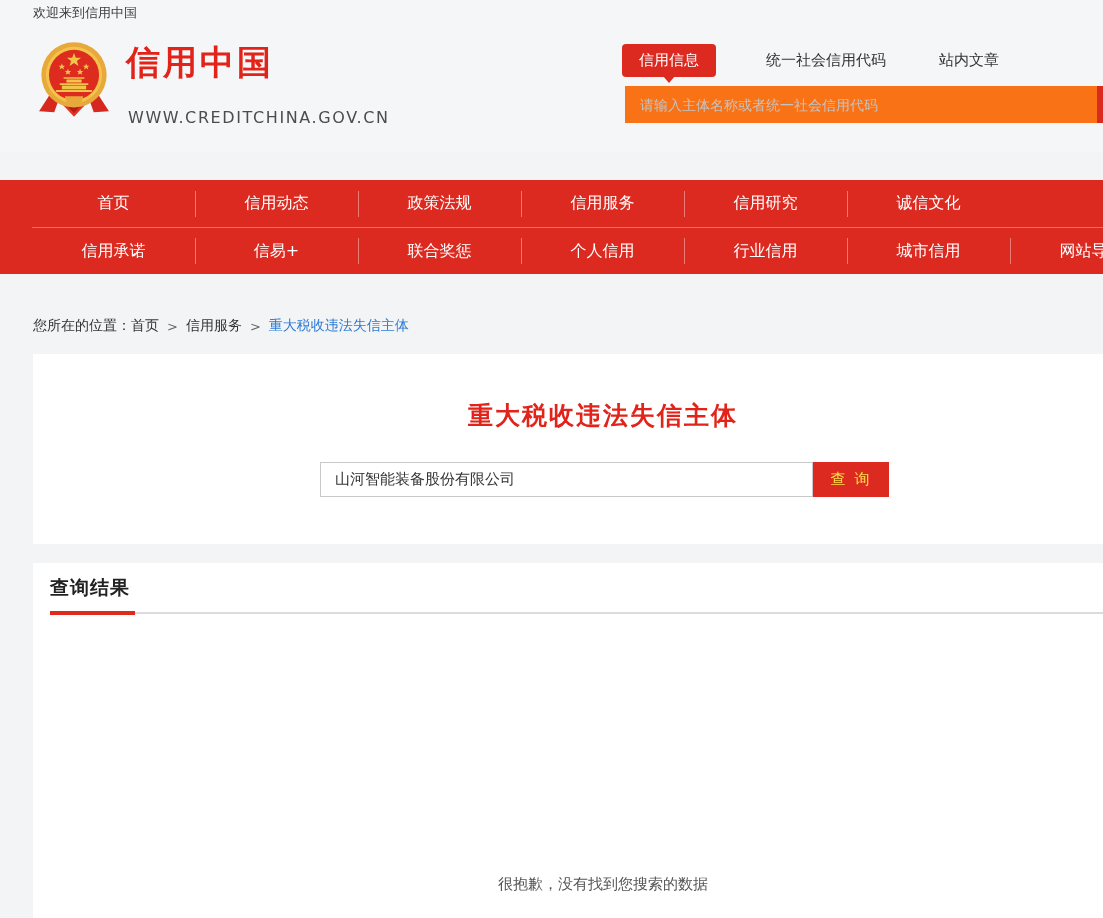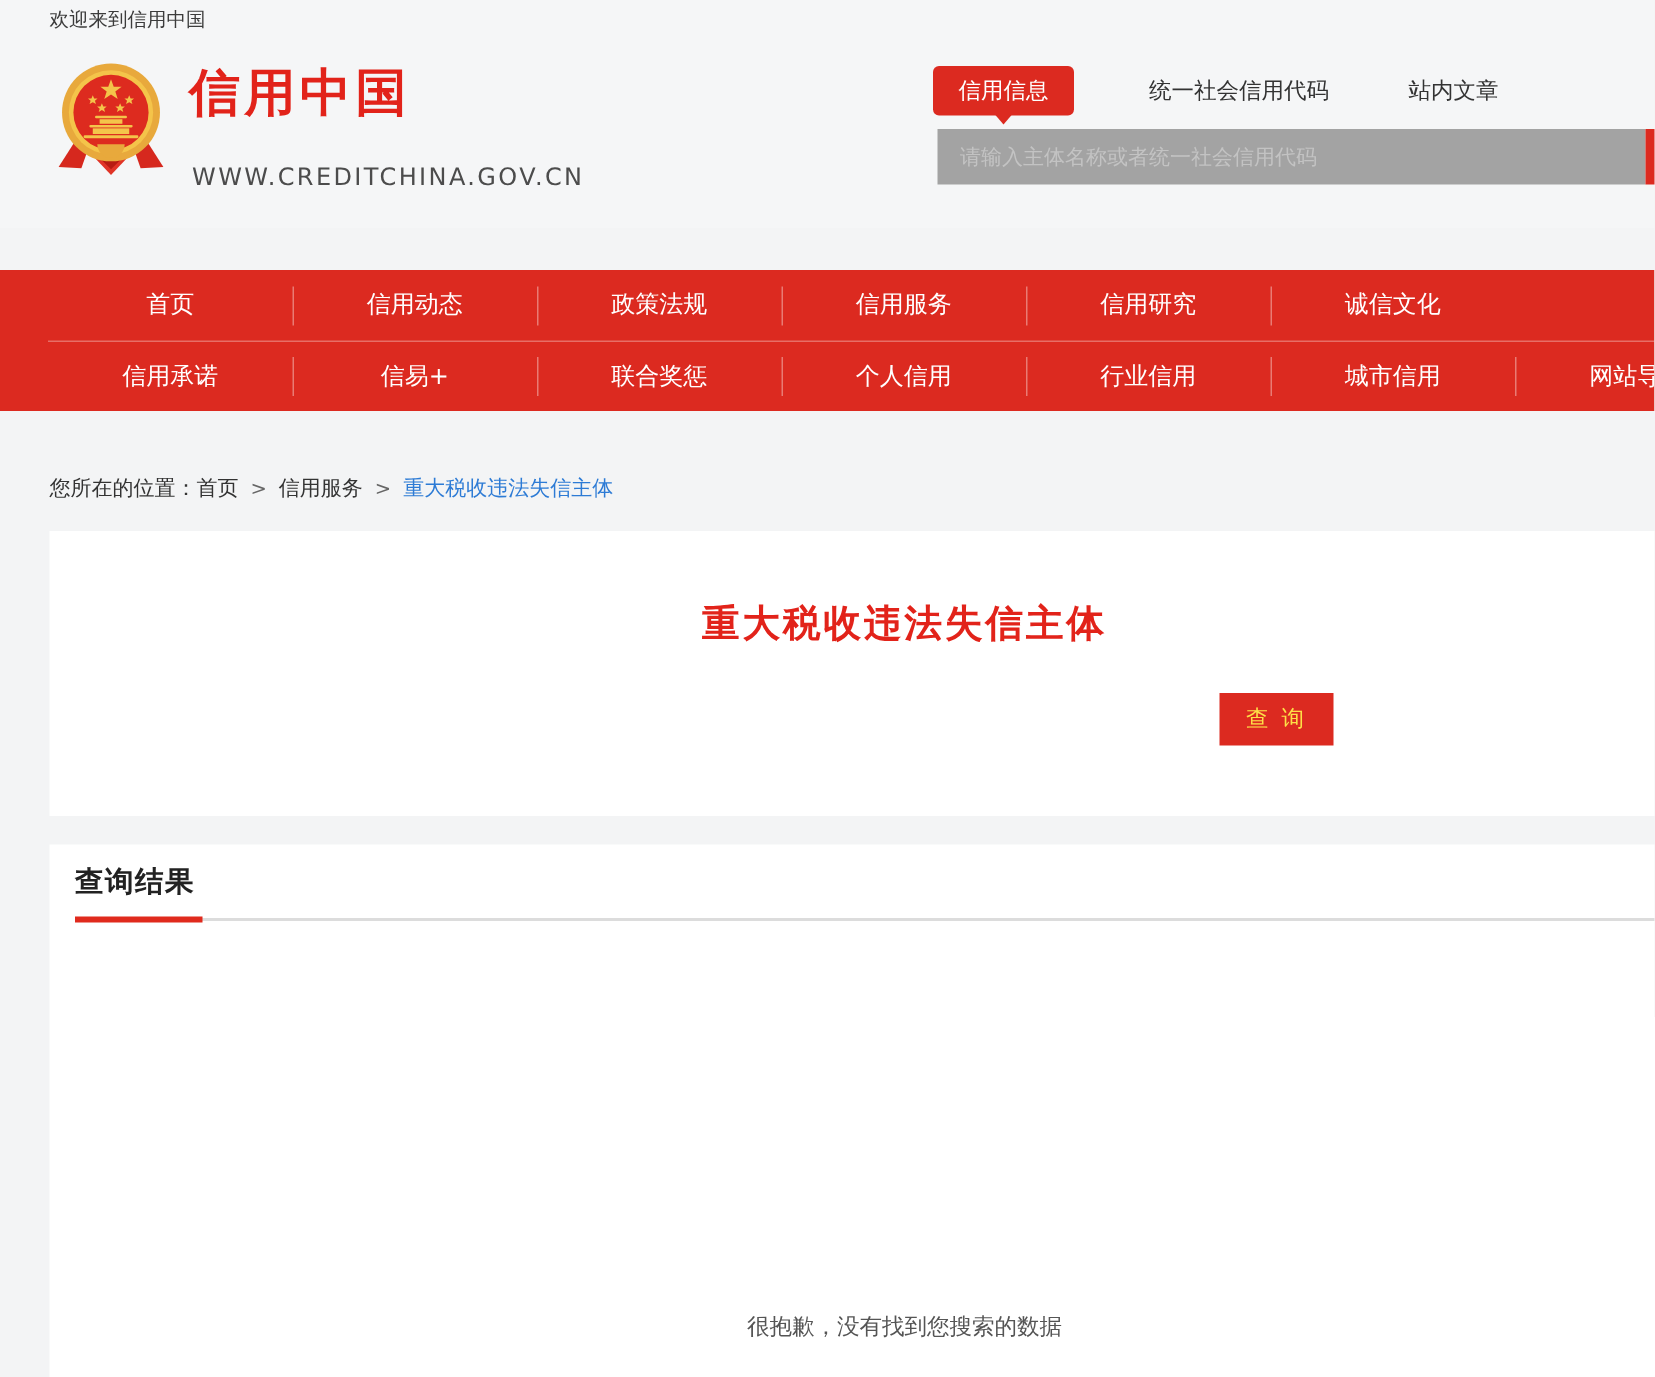--- a/index.html
+++ b/index.html
@@ -36,21 +36,21 @@
     padding:7px 17px;position:relative;margin-top:0;
   }
   .htab.active + .htab{margin-left:50px;}
   .htab.active::after{
     content:"";position:absolute;left:50%;bottom:-6px;margin-left:-6px;
     border-left:6px solid transparent;border-right:6px solid transparent;
     border-top:7px solid var(--brand-red);
   }
   .hsearch-input{
     position:absolute;left:625px;top:86px;width:472px;height:37px;
-    border:none;background:#a3a3a3;padding:0 15px;font-size:14px;color:#333;outline:none;
+    border:none;background:#f97316;padding:0 15px;font-size:14px;color:#333;outline:none;
     font-family:inherit;
   }
   .hsearch-input::placeholder{color:var(--placeholder);}
   .hsearch-btn{
     position:absolute;left:1097px;top:86px;width:75px;height:37px;
     background:var(--brand-red);border:none;cursor:pointer;
   }
 
   
   .nav{position:absolute;left:0;top:180px;width:1103px;height:94px;background:var(--brand-red);overflow:hidden;}
@@ -175,20 +175,21 @@
       </div>
   </div>
 </div>
 
 <div class="breadcrumb">
   <span>您所在的位置：</span><span><span class="crumb">首页</span><span class="crumb-sep">&gt;</span><span class="crumb">信用服务</span><span class="crumb-sep">&gt;</span><span class="crumb current">重大税收违法失信主体</span></span>
 </div>
 
 <div class="box1">
   <div class="page-title">重大税收违法失信主体</div>
+  <input class="q-input" type="text" value="山河智能装备股份有限公司" style="">
   <button class="q-btn">查 询</button>
 </div>
 
 <div class="box2">
   <div class="result-head">
     <span class="result-title">查询结果</span>
   </div>
   <div class="empty-msg">很抱歉，没有找到您搜索的数据</div>
 </div>
 

